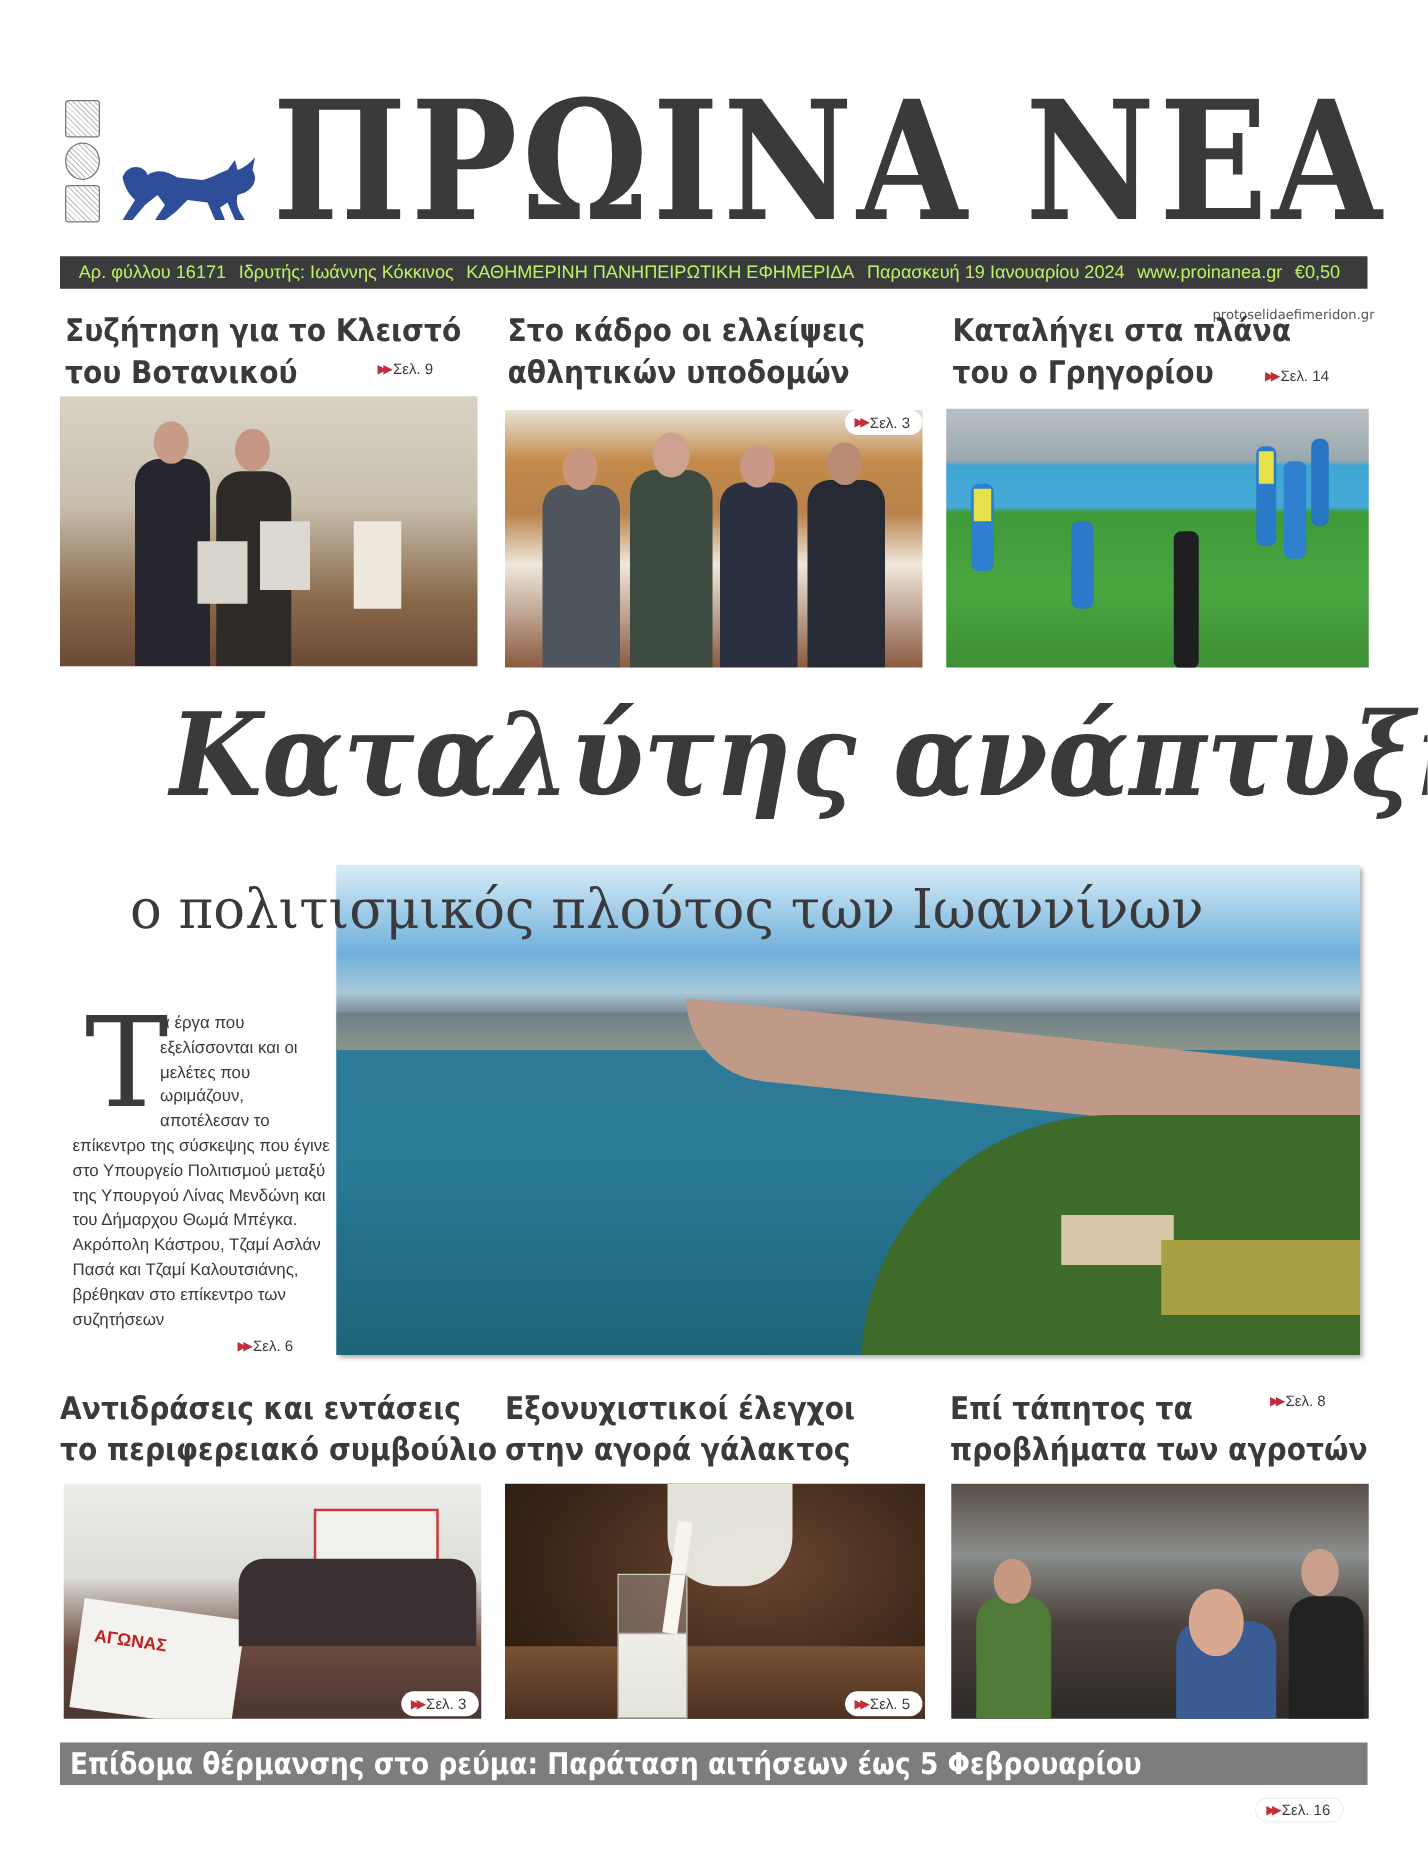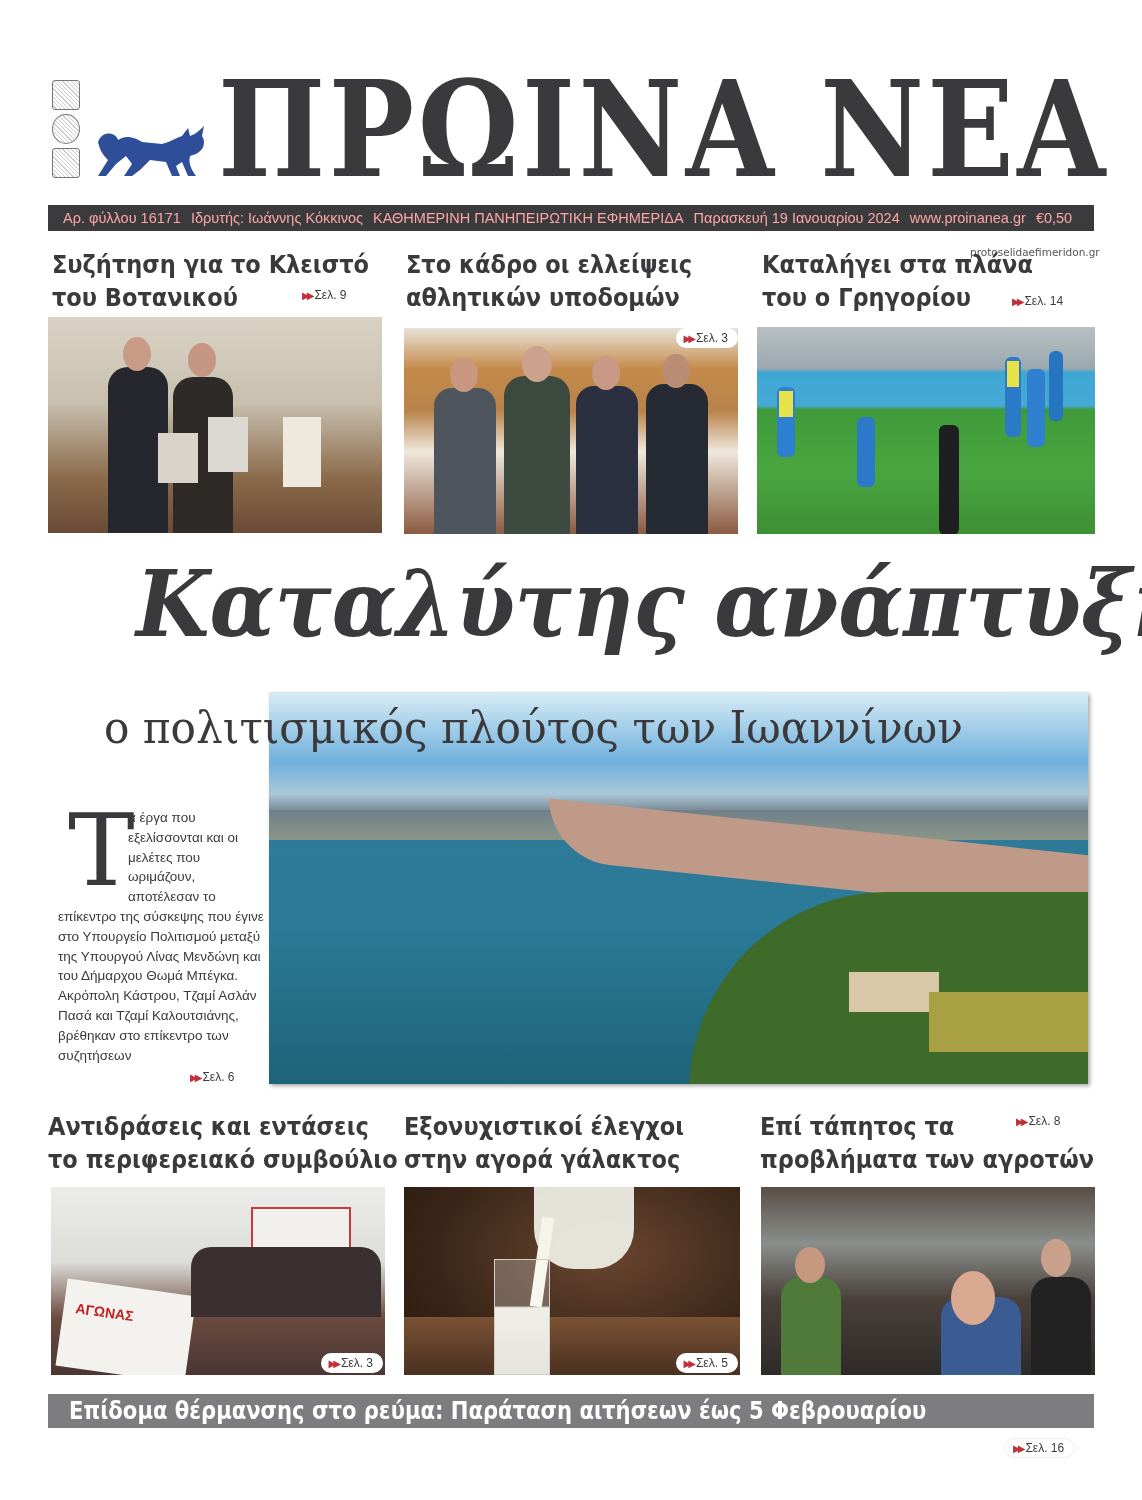--- a/index.html
+++ b/index.html
@@ -8,42 +8,42 @@
 
   .abs { position: absolute; }
 
   
   .seals { left: 52px; top: 80px; width: 34px; height: 104px; }
   .seal { width: 28px; height: 30px; border: 1px solid #777; border-radius: 3px; margin-bottom: 4px; background: repeating-linear-gradient(45deg,#fff 0 2px,#ccc 2px 3px); }
   .seal.round { border-radius: 50%; }
   .bull { left: 92px; top: 120px; width: 120px; height: 60px; }
   .masthead-title { left: 218px; top: 66px; width: 880px; height: 128px; font-family: "DejaVu Serif", serif; font-weight: bold; font-size: 132px; line-height: 128px; color: #3a3a3c; letter-spacing: 4px; transform: scaleX(0.86); transform-origin: left center; white-space: nowrap; }
 
-  .info-bar { left: 48px; top: 205px; width: 1046px; height: 26px; background: #3b3b3d; color: #fca5a5; font-size: 14.5px; line-height: 26px; padding-left: 15px; white-space: nowrap; }
+  .info-bar { left: 48px; top: 205px; width: 1046px; height: 26px; background: #3b3b3d; color: #bef264; font-size: 14.5px; line-height: 26px; padding-left: 15px; white-space: nowrap; }
   .info-bar span { margin-right: 6px; }
 
   .watermark { left: 970px; top: 246px; font-size: 10.5px; font-weight: normal; color: #555; font-family: "DejaVu Sans", sans-serif; }
 
   
   .headline { font-family: "DejaVu Sans", sans-serif; font-weight: bold; font-size: 25px; line-height: 33px; color: #3a3a3c; transform: scaleX(0.9); transform-origin: left top; white-space: nowrap; }
 
   .page-ref { font-size: 12px; color: #3a3a3c; display: flex; align-items: center; gap: 3px; white-space: nowrap; }
   .page-ref .arrows { color: #c0303a; font-size: 10px; letter-spacing: -3px; }
   .pill { background: #fff; border-radius: 10px; padding: 2px 10px 2px 8px; height: 20px; }
 
   .photo { overflow: hidden; }
 
   
   .lead-title { left: 96px; top: 552px; width: 1000px; font-family: "DejaVu Serif", serif; font-style: italic; font-weight: bold; font-size: 92px; line-height: 104px; color: #3a3a3c; text-align: center; transform: scaleX(0.92); transform-origin: center; white-space: nowrap; }
   .lead-sub { left: 104px; top: 700px; width: 990px; font-family: "DejaVu Serif", serif; font-size: 44px; line-height: 56px; color: #3a3a3c; white-space: nowrap; z-index: 3; transform: scaleX(0.96); transform-origin: left center; }
 
   .lead-text { left: 58px; top: 808px; width: 210px; font-size: 13.5px; line-height: 19.8px; color: #3a3a3c; font-family: "Liberation Sans", sans-serif; }
   .dropcap { float: left; font-family: "DejaVu Serif", serif; font-size: 100px; line-height: 82px; height: 84px; width: 56px; color: #3a3a3c; margin-top: 2px; margin-left: 10px; margin-right: 4px; }
 
-  .bottom-bar { left: 48px; top: 1394px; width: 1046px; height: 34px; background: #7d7d7f; color: #fff; font-family: "DejaVu Sans", sans-serif; font-weight: bold; font-size: 24px; line-height: 34px; padding-left: 21px; white-space: nowrap; }
+  .bottom-bar { left: 48px; top: 1394px; width: 1046px; height: 34px; background: #7d7d7f; color: #fff; font-family: "DejaVu Sans", sans-serif; font-weight: bold; font-size: 24px; line-height: 34px; padding-left: 8px; white-space: nowrap; }
   .bottom-bar span { display: inline-block; transform: scaleX(0.88); transform-origin: left center; }
 </style>
 </head>
 <body>
 
 <div class="abs seals">
   <div class="seal"></div>
   <div class="seal round"></div>
   <div class="seal"></div>
 </div>

